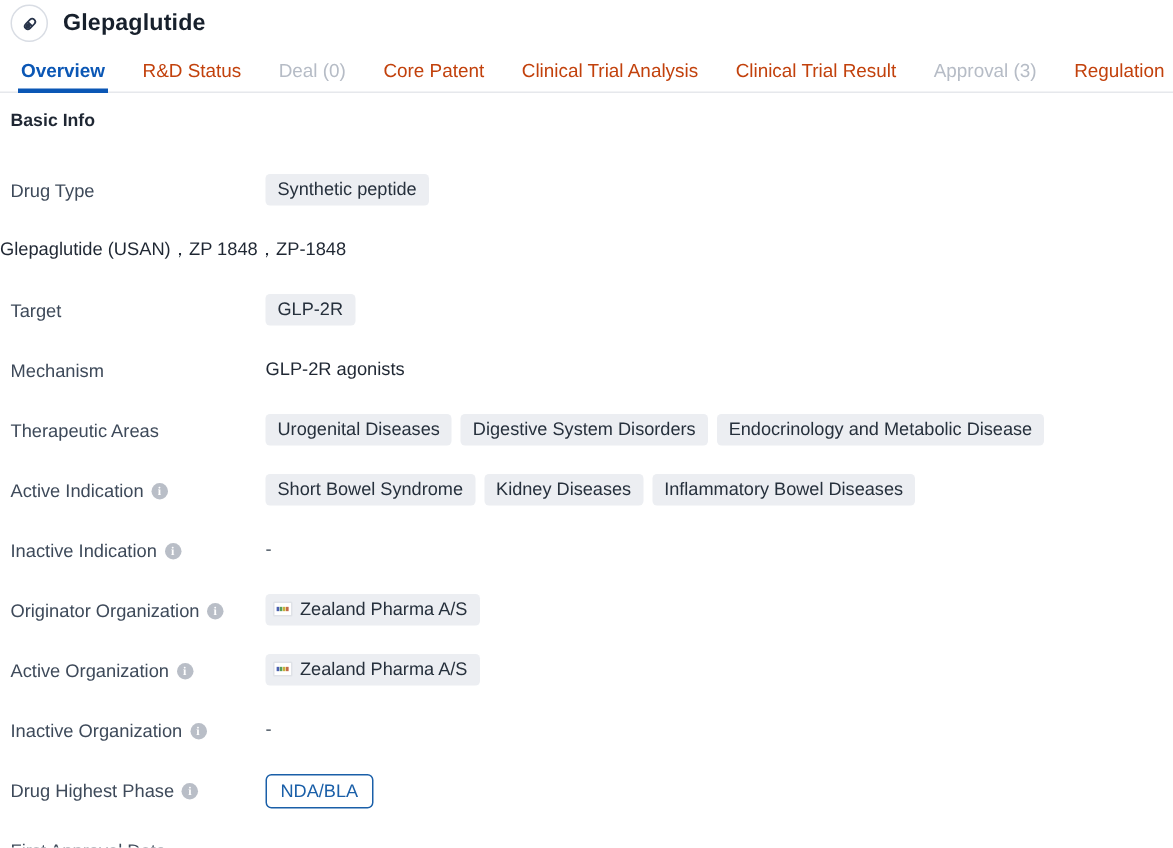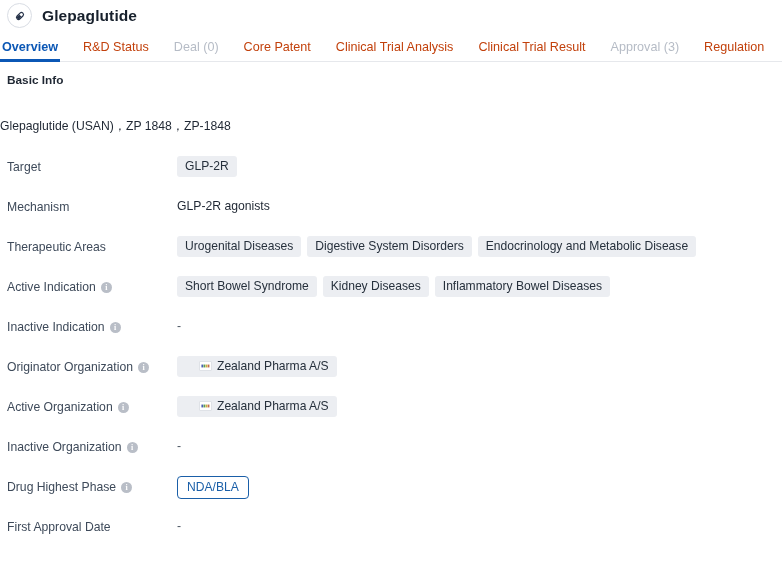--- a/index.html
+++ b/index.html
@@ -46,21 +46,21 @@
   }
 
   
   .tabbar {
     position: relative;
     display: flex;
     align-items: flex-end;
     height: 31px;
     border-bottom: 1px solid #e6e8ec;
     box-sizing: border-box;
-    padding-left: 0;
+    padding-left: 12px;
   }
   .tab {
     font-size: 12.6px;
     color: #c2410c;
     padding: 0 0 7px 0;
     margin-right: 25px;
     white-space: nowrap;
     cursor: pointer;
     position: relative;
     line-height: 1;
@@ -152,21 +152,21 @@
     align-items: center;
     background: #eceef2;
     border-radius: 3px;
     padding: 3px 8px 4px 8px;
     font-size: 12.1px;
     color: #26303c;
     line-height: 14px;
     white-space: nowrap;
     cursor: pointer;
   }
-  .tag.org { padding-left: 22px; }
+  .tag.org { padding-left: 5px; }
   .org-logo {
     width: 13px;
     height: 10px;
     margin-right: 5px;
     flex: 0 0 auto;
     border-radius: 1px;
     background: #ffffff;
     border: 1px solid #dfe2e7;
     box-sizing: border-box;
     display: block;
@@ -209,20 +209,30 @@
   <div class="tab">Clinical Trial Analysis</div>
   <div class="tab">Clinical Trial Result</div>
   <div class="tab disabled">Approval (3)</div>
   <div class="tab">Regulation</div>
 </div>
 
 <div class="content">
   <div class="section-title">Basic Info</div>
   <div id="rows-container">
       <div class="info-row">
+        <div class="row-label">
+          <span class="lbl-text">Drug Type</span>
+        </div>
+        <div class="row-value">
+          <span class="tag">
+            <span>Synthetic peptide</span>
+          </span>
+        </div>
+      </div>
+      <div class="info-row">
         <div class="row-value">
           <span class="plain-text">Glepaglutide (USAN)，ZP 1848，ZP-1848</span>
         </div>
       </div>
       <div class="info-row">
         <div class="row-label">
           <span class="lbl-text">Target</span>
         </div>
         <div class="row-value">
           <span class="tag">

